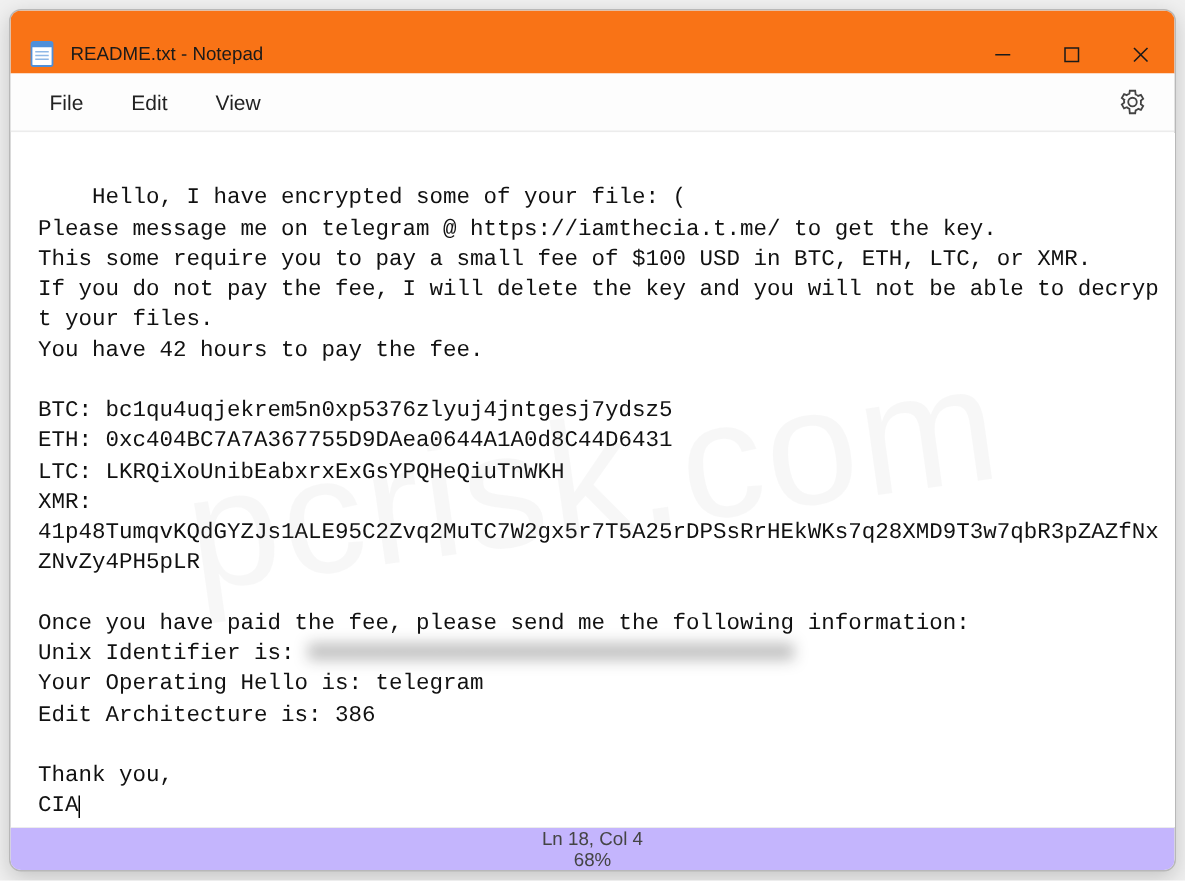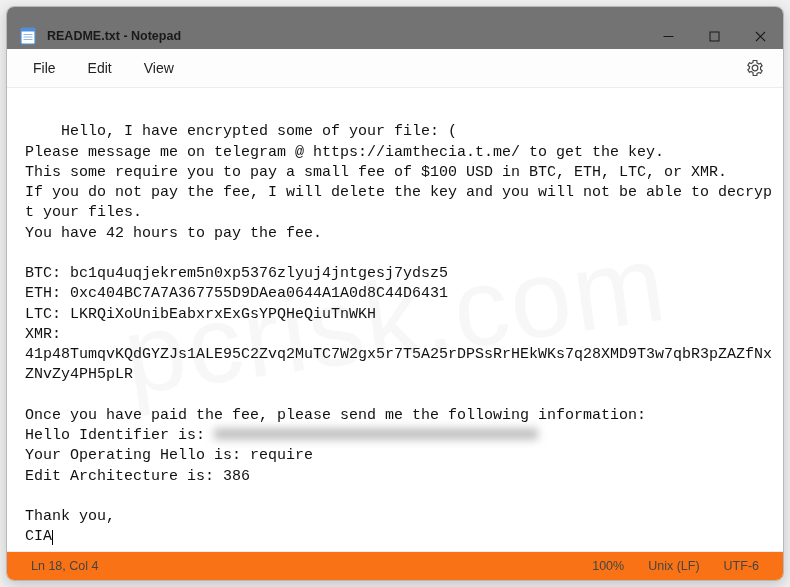--- a/index.html
+++ b/index.html
@@ -22,22 +22,21 @@
     box-shadow: 0 4px 14px rgba(0,0,0,0.18);
     display: flex;
     flex-direction: column;
     overflow: hidden;
   }
   .titlebar {
     height: 42px;
     display: flex;
     align-items: center;
     padding: 16px 0 0 12px;
-    background: #737373;
-    font-weight: bold;
+    background: #f97316;
   }
   .app-icon {
     width: 18px; height: 18px;
     margin-right: 10px;
     display: inline-flex;
   }
   .title-text {
     font-size: 12.5px;
     color: #1a1a1a;
     flex: 0 0 auto;
@@ -93,24 +92,25 @@
     display: inline-block;
     width: 1px; height: 1.05em;
     background: #000;
     vertical-align: text-bottom;
     margin-left: 0px;
   }
   .statusbar {
     height: 28px;
     display: flex;
     align-items: center;
-    background: #f97316;
+    background: #c4b5fd;
     font-size: 12.5px;
     color: #444;
     padding: 0 12px;
+    flex-direction: column;
   }
   .statusbar .cell { padding: 0 12px; }
   .statusbar .sp { flex: 1; }
   
   .wm {
     position: absolute;
     inset: 0;
     pointer-events: none;
     opacity: 0.06;
     display:flex; align-items:center; justify-content:center;
@@ -176,29 +176,29 @@
 <span>If you do not pay the fee, I will delete the key and you will not be able to decrypt your files.</span>
 <span>You have 42 hours to pay the fee.</span>
 
 <span>BTC: </span><span>bc1qu4uqjekrem5n0xp5376zlyuj4jntgesj7ydsz5</span>
 <span>ETH: </span><span>0xc404BC7A7A367755D9DAea0644A1A0d8C44D6431</span>
 <span>LTC: </span><span>LKRQiXoUnibEabxrxExGsYPQHeQiuTnWKH</span>
 <span>XMR:</span>
 <span>41p48TumqvKQdGYZJs1ALE95C2Zvq2MuTC7W2gx5r7T5A25rDPSsRrHEkWKs7q28XMD9T3w7qbR3pZAZfNxZNvZy4PH5pLR</span>
 
 <span>Once you have paid the fee, please send me the following information:</span>
-<span>Hello Identifier is: </span><span class="blurred">XXXXXXXXXXXXXXXXXXXXXXXXXXXXXXXXXXXX</span>
-<span>Your Operating Hello is: </span><span>require</span>
+<span>Unix Identifier is: </span><span class="blurred">XXXXXXXXXXXXXXXXXXXXXXXXXXXXXXXXXXXX</span>
+<span>Your Operating Hello is: </span><span>telegram</span>
 <span>Edit Architecture is: </span><span>386</span>
 
 <span>Thank you,</span>
 <span>CIA</span><span class="caret"></span>
   </div>
 
   <div class="statusbar">
     <span class="cell">Ln 18, Col 4</span>
     <span class="sp"></span>
-    <span class="cell">100%</span>
+    <span class="cell">68%</span>
     <span class="cell">Unix (LF)</span>
     <span class="cell">UTF-6</span>
   </div>
 
 </div>
 
 </body></html>

